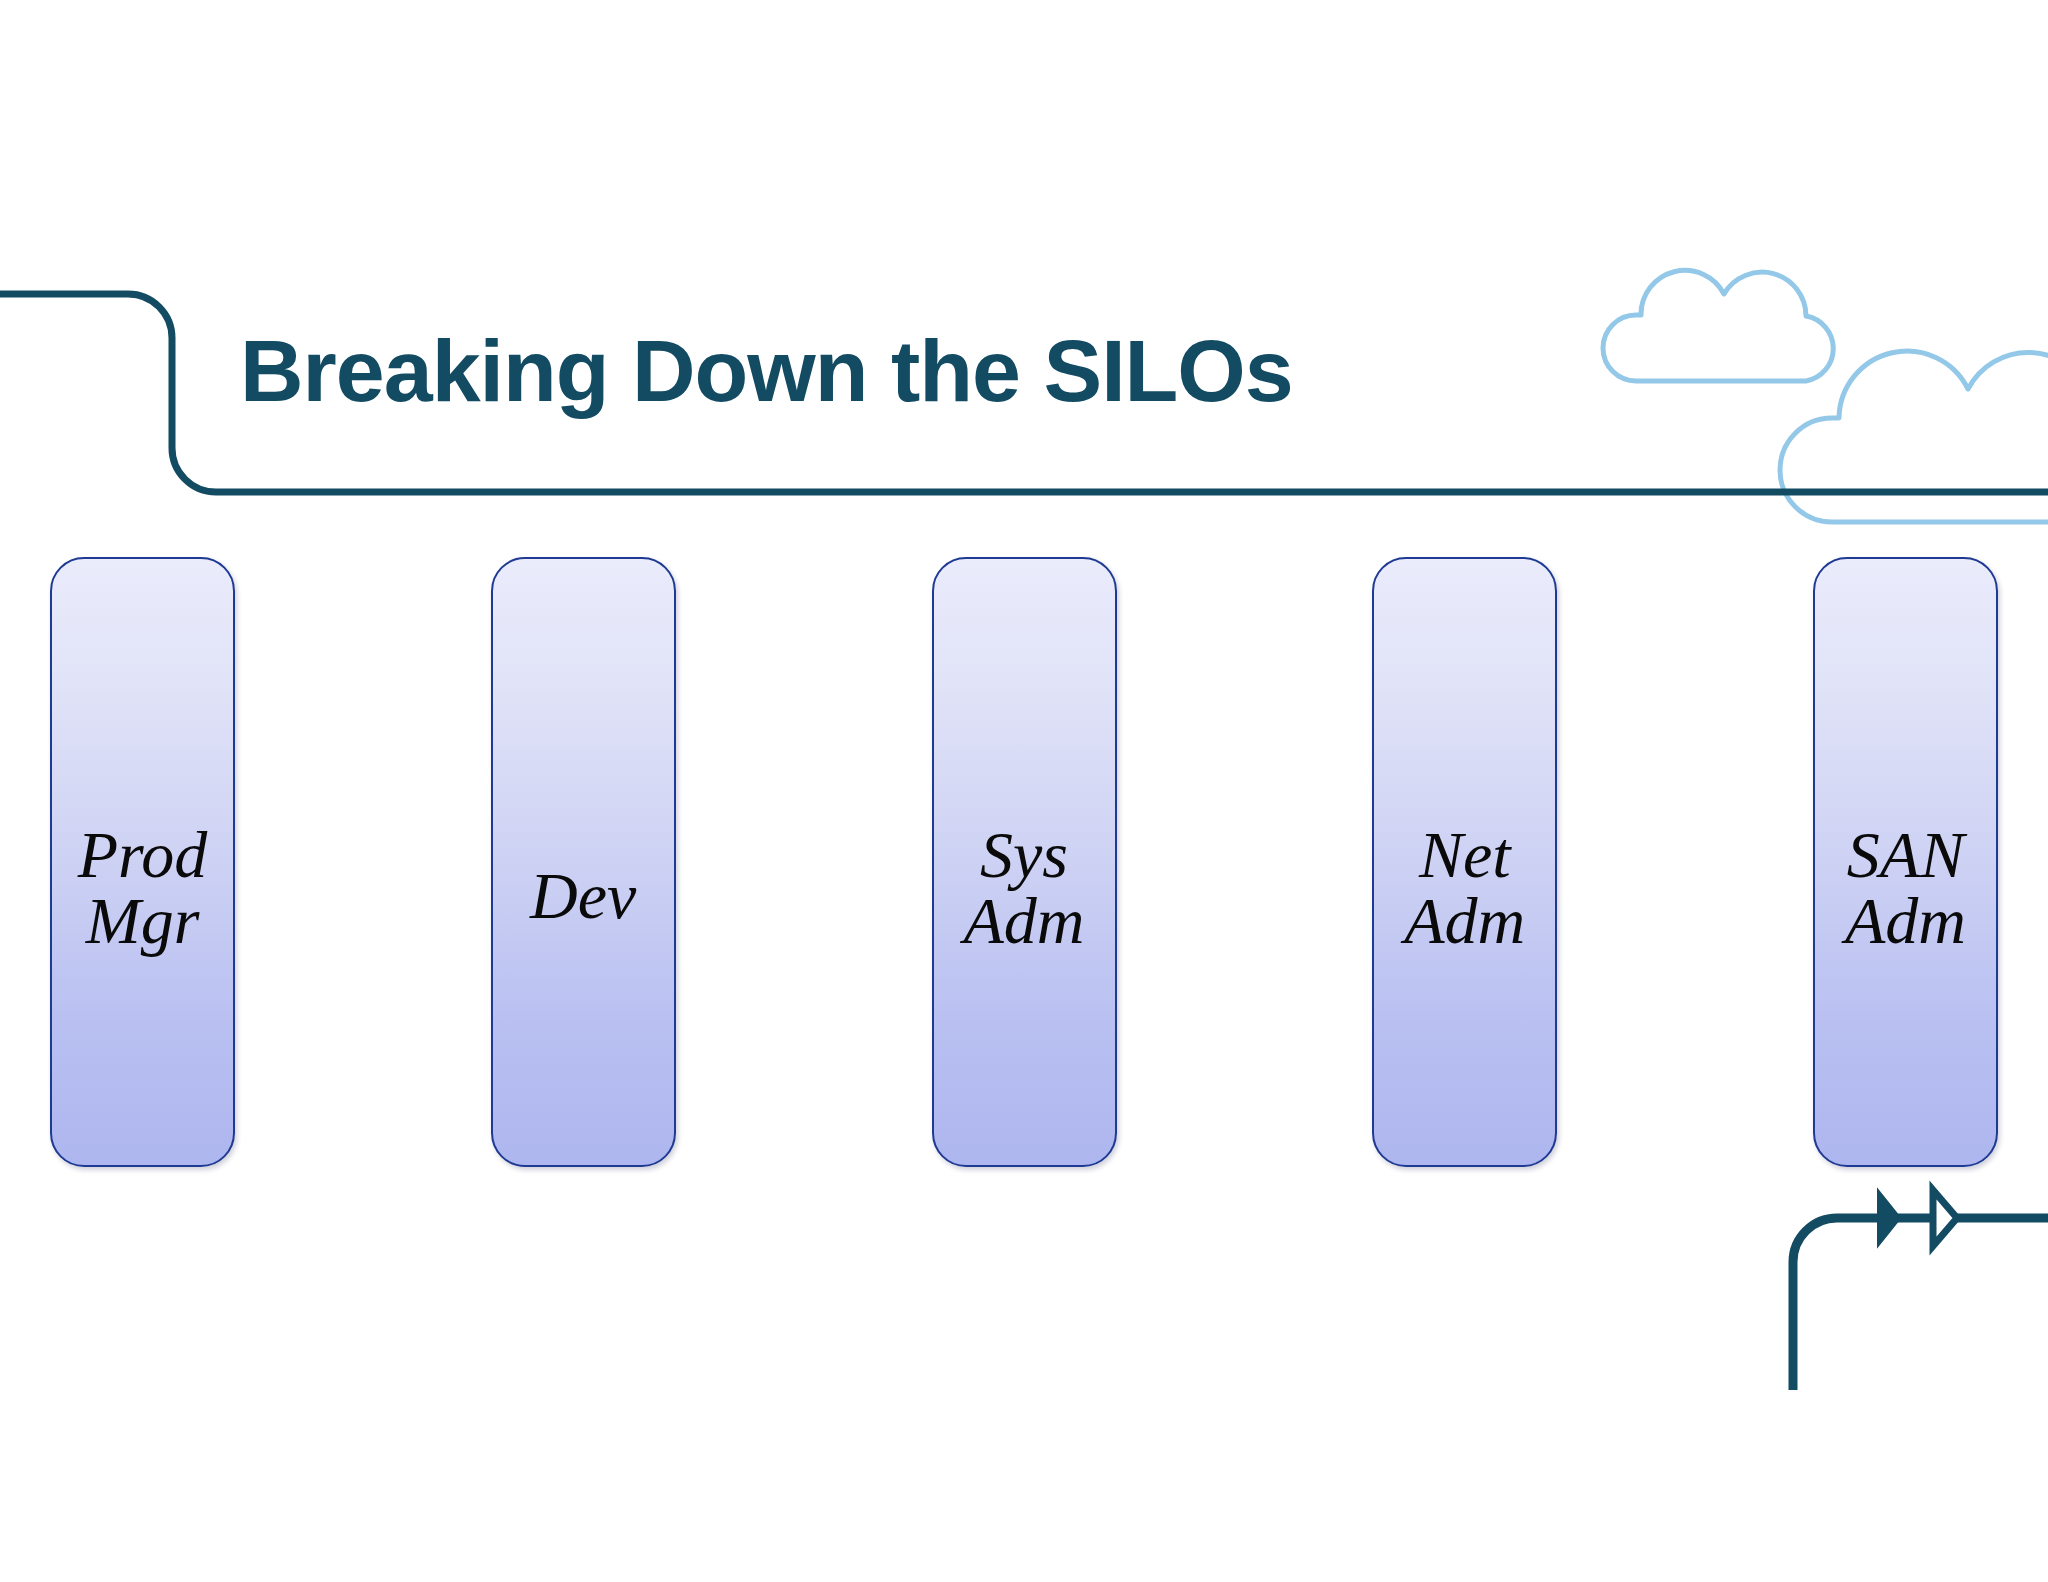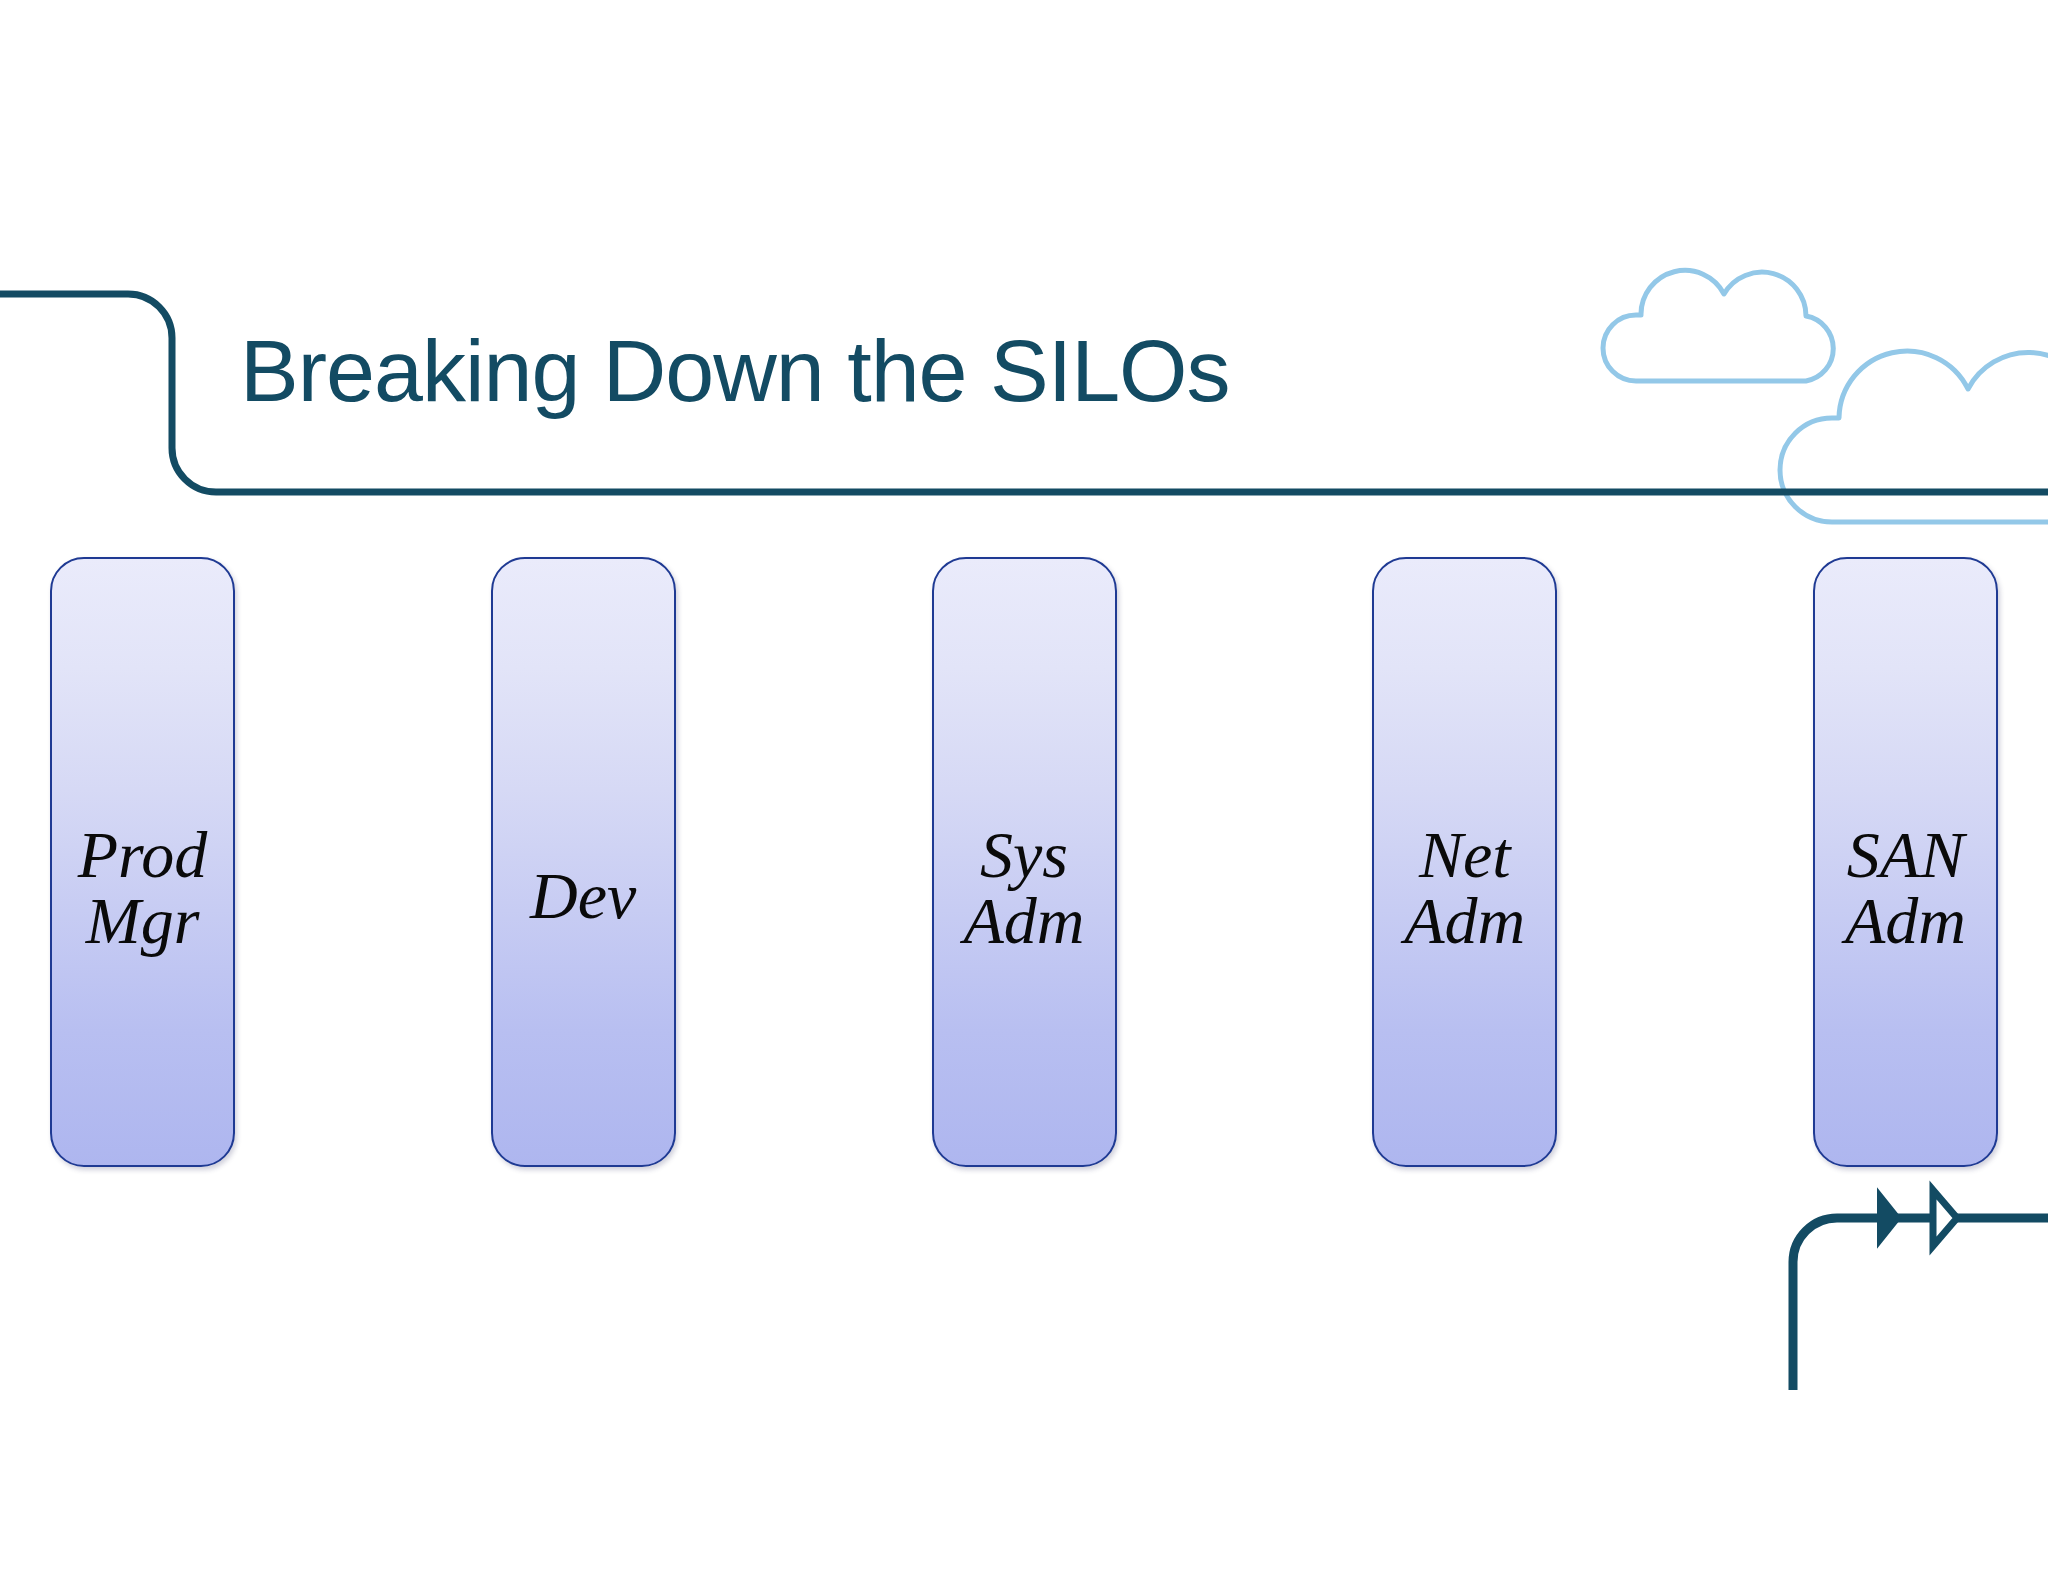--- a/index.html
+++ b/index.html
@@ -29,21 +29,21 @@
   #frame-svg  { z-index: 3; }
   #arrow-svg  { z-index: 3; }
 
   
   #page-title {
     position: absolute;
     left: 240px;
     top: 325px;
     z-index: 4;
     font-family: "Liberation Sans", sans-serif;
-    font-weight: normal;
+    font-weight: bold;
     font-size: 88px;
     line-height: 1.05;
     letter-spacing: -1px;
     color: #134B63;
     white-space: nowrap;
   }
 
   
   #silo-row {
     position: absolute;

